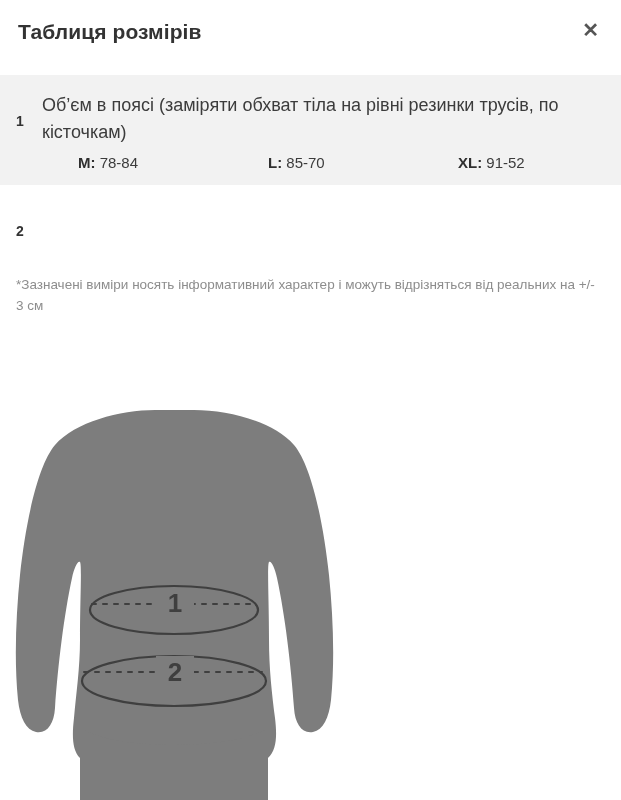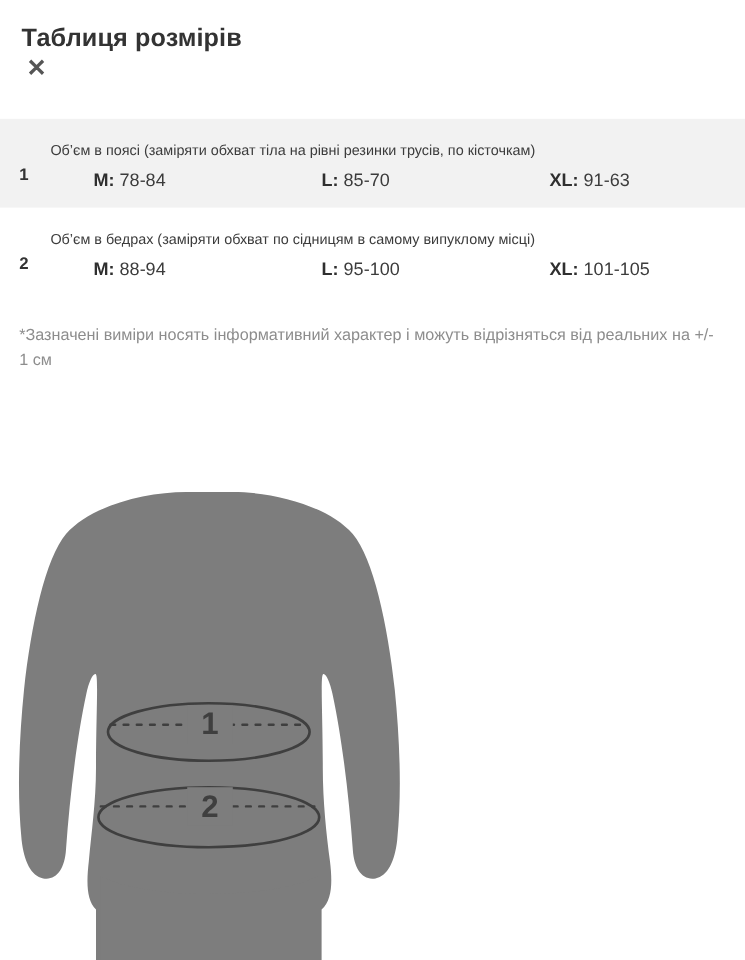--- a/index.html
+++ b/index.html
@@ -20,21 +20,20 @@
     height: 800px;
     position: relative;
     box-sizing: border-box;
   }
   .modal-header {
     display: flex;
     align-items: flex-start;
     justify-content: space-between;
     padding: 18px 18px 0 18px;
     box-sizing: border-box;
-    flex-direction: column;
   }
   .modal-title {
     font-size: 21px;
     font-weight: bold;
     color: #333333;
     letter-spacing: 0.1px;
     line-height: 1.3;
     margin: 0;
   }
   .close-btn {
@@ -66,21 +65,21 @@
     font-size: 14px;
     font-weight: bold;
     color: #333333;
     padding-top: 21px;
     text-align: left;
   }
   .row-body {
     flex: 1 1 auto;
   }
   .row-desc {
-    font-size: 12px;
+    font-size: 18px;
     line-height: 1.5;
     color: #3c3c3c;
     margin: 0 0 8px 0;
   }
   .sizes {
     display: flex;
     align-items: baseline;
   }
   .size-item {
     font-size: 15px;
@@ -125,40 +124,32 @@
 
   <div class="measure-list">
 
     <div class="measure-row striped">
       <div class="row-index">1</div>
       <div class="row-body">
         <p class="row-desc">Об’єм в поясі (заміряти обхват тіла на рівні резинки трусів, по кісточкам)</p>
         <div class="sizes">
           <div class="size-item"><span class="size-label">M:</span> <span>78-84</span></div>
           <div class="size-item"><span class="size-label">L:</span> <span>85-70</span></div>
-          <div class="size-item"><span class="size-label">XL:</span> <span>91-63</span></div>
+          <div class="size-item"><span class="size-label">XL:</span> <span>91-52</span></div>
         </div>
       </div>
     </div>
 
     <div class="measure-row">
       <div class="row-index">2</div>
-      <div class="row-body">
-        <p class="row-desc">Об’єм в бедрах (заміряти обхват по сідницям в самому випуклому місці)</p>
-        <div class="sizes">
-          <div class="size-item"><span class="size-label">M:</span> <span>88-94</span></div>
-          <div class="size-item"><span class="size-label">L:</span> <span>95-100</span></div>
-          <div class="size-item"><span class="size-label">XL:</span> <span>101-105</span></div>
-        </div>
-      </div>
     </div>
 
   </div>
 
-  <p class="note">*Зазначені виміри носять інформативний характер і можуть відрізняться від реальних на +/- 1 см</p>
+  <p class="note">*Зазначені виміри носять інформативний характер і можуть відрізняться від реальних на +/- 3 см</p>
 
   <div class="figure-wrap">
     <svg width="621" height="400" viewBox="0 0 621 400" xmlns="http://www.w3.org/2000/svg">
       <g>
 
         <path fill="#7d7d7d" d="
           M 155 10
           C 120 10, 75 22, 55 45
           C 38 65, 26 120, 20 175
           C 16 215, 14 260, 18 300

